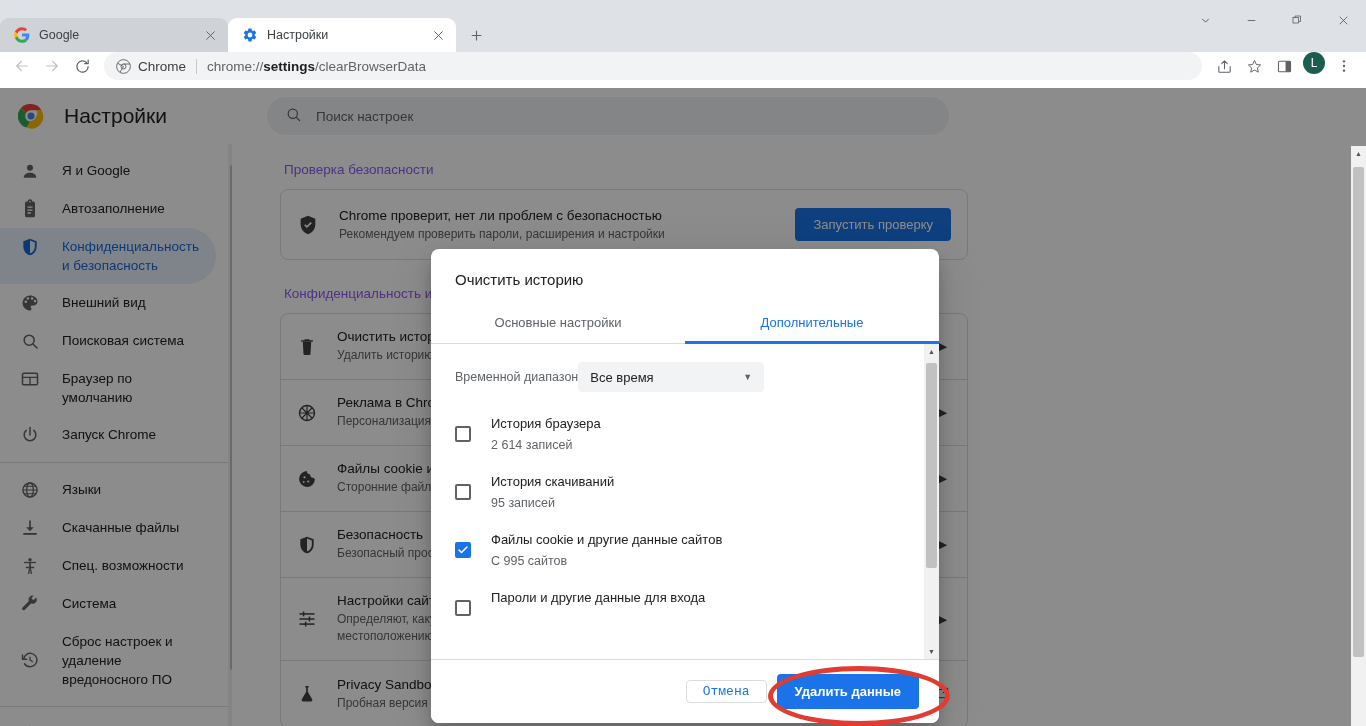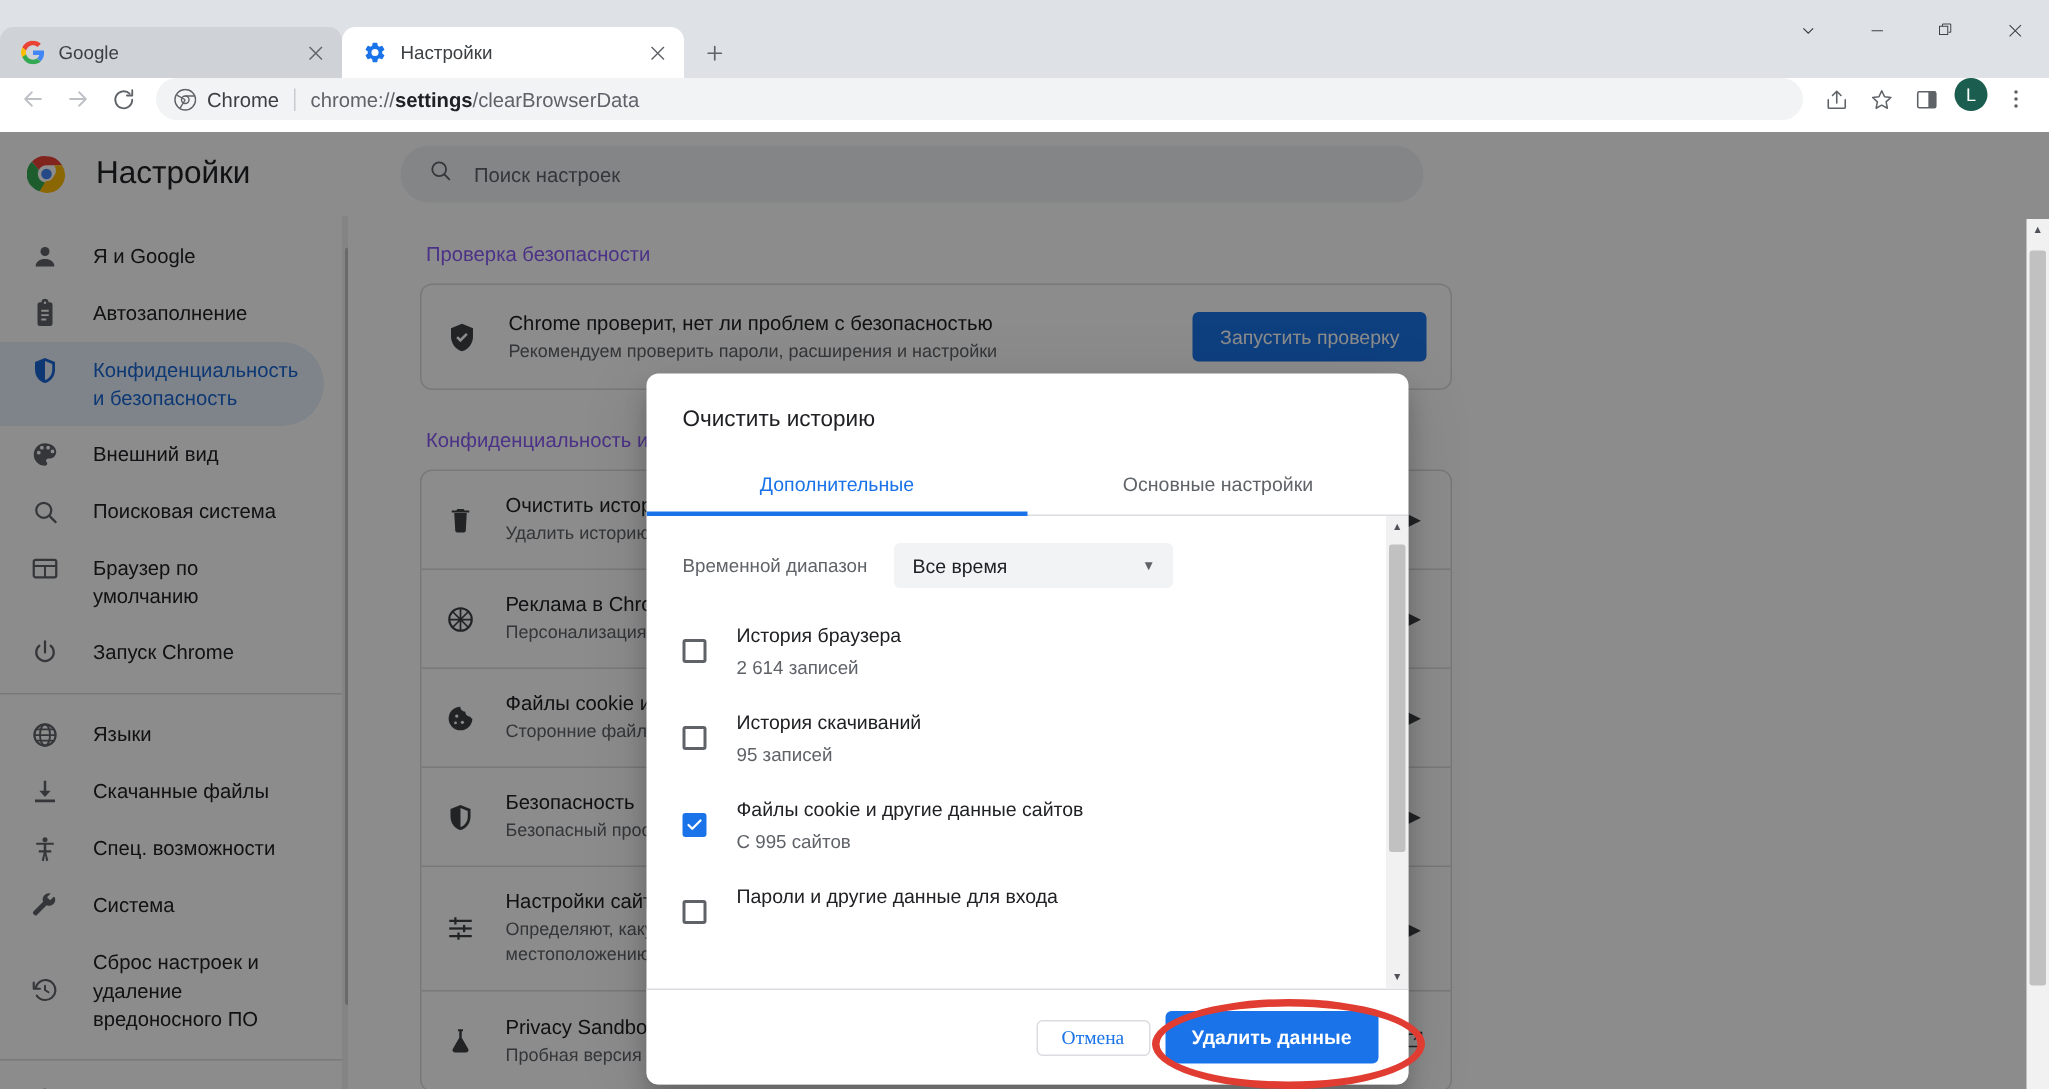--- a/index.html
+++ b/index.html
@@ -179,21 +179,21 @@
     flex: 1 1 50%; text-align: center; font-size: 13px; font-weight: 500;
     color: #5f6368; padding: 13px 0 13px 0; position: relative;
   }
   .mtab.active { color: #1a73e8; }
   .mtab.active::after {
     content: ""; position: absolute; left: 0; right: 0; bottom: -1px;
     height: 3px; background: #1a73e8;
   }
   .modal-body { flex: 1 1 auto; position: relative; overflow: hidden; }
   .mb-inner { padding: 18px 24px 0 24px; }
-  .range-row { display: flex; align-items: center; gap: 18px; margin-bottom: 22px; }
+  .range-row { display: flex; align-items: center; margin-bottom: 22px; }
   .range-label { font-size: 12.5px; color: #5f6368; }
   .select {
     width: 186px; height: 30px; background: #f1f3f4; border-radius: 4px;
     display: flex; align-items: center; justify-content: space-between;
     padding: 0 12px; font-size: 13px; color: #202124;
   }
   .caret { font-size: 9px; color: #5f6368; }
   .opt-row { display: flex; align-items: flex-start; gap: 20px; margin-bottom: 18px; }
   .cbox {
     width: 16px; height: 16px; flex: 0 0 16px; margin-top: 12px;
@@ -207,21 +207,21 @@
   .opt-text { flex: 1 1 auto; }
   .opt-t1 { font-size: 13px; color: #202124; line-height: 19px; }
   .opt-t2 { font-size: 12.5px; color: #5f6368; margin-top: 3px; line-height: 18px; }
   .modal-footer {
     border-top: 1px solid #dadce0; padding: 14px 20px;
     display: flex; justify-content: flex-end; align-items: center; gap: 10px;
     background: #fff;
   }
   .btn-text {
     background: #fff; border: 1px solid #dadce0; border-radius: 4px;
-    color: #1a73e8; font-family: Liberation Serif, serif; font-size: 13px; font-weight: 500;
+    color: #1a73e8; font-family: Liberation Mono, monospace; font-size: 13px; font-weight: 500;
     padding: 3px 16px;
   }
   .btn-primary {
     background: #1a73e8; border: 0; border-radius: 4px;
     color: #fff; font-family: inherit; font-size: 13px; font-weight: 700;
     padding: 10px 18px;
   }
   .highlight-ellipse {
     position: absolute; left: 768px; top: 578px;
     width: 182px; height: 60px;
@@ -655,22 +655,22 @@
     </div>
     <div class="sb-arrow">▼</div>
   </div>
 
   <div class="page-dim"></div>
 
   <div class="modal">
     <div class="modal-title">Очистить историю</div>
 
     <div class="modal-tabs">
+      <div class="mtab">Основные настройки</div>
       <div class="mtab active">Дополнительные</div>
-      <div class="mtab">Основные настройки</div>
     </div>
 
     <div class="modal-body">
       <div class="mb-inner">
 
         <div class="range-row">
           <span class="range-label">Временной диапазон</span>
           <div class="select">
             <span>Все время</span>
             <span class="caret">▼</span>

